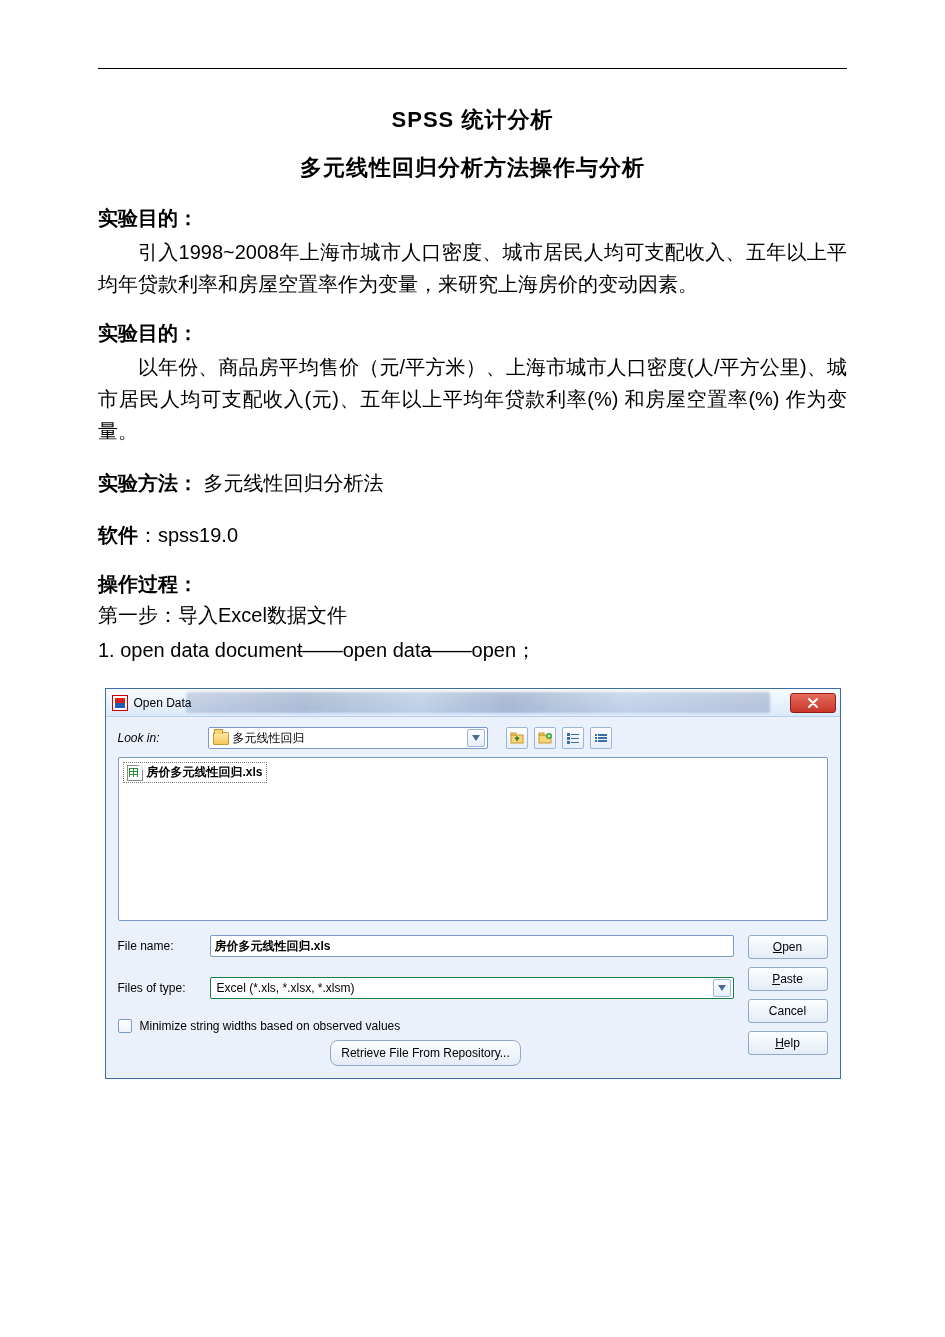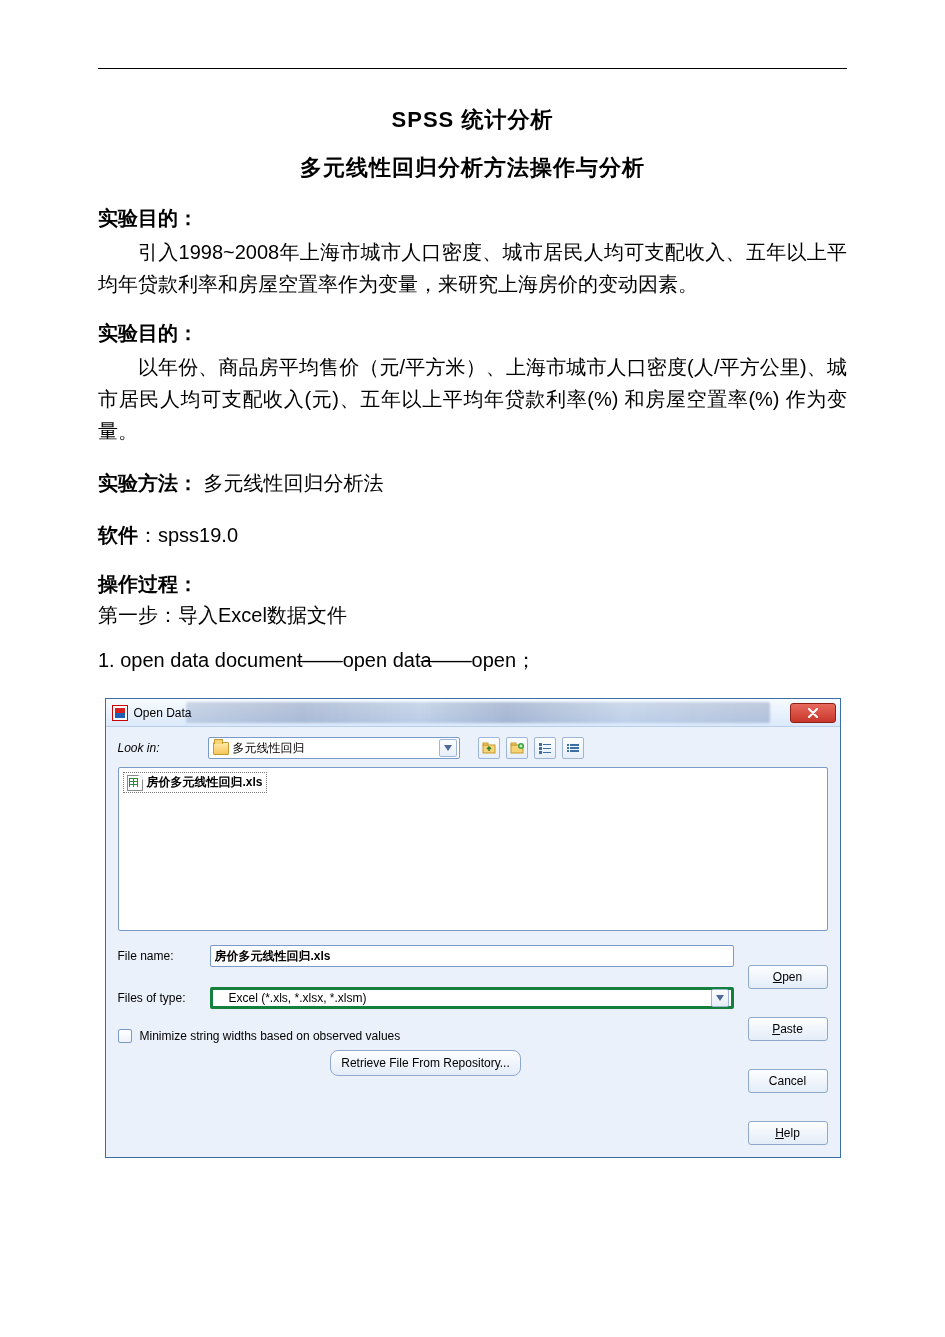--- a/index.html
+++ b/index.html
@@ -12,21 +12,21 @@
     color: #000;
     padding: 60px 98px 40px 98px;
   }
   .hr-top { border-top: 1.5px solid #000; margin: 8px 0 36px 0; }
   .title1 { text-align: center; font-size: 22px; font-weight: bold; margin: 0 0 18px 0; letter-spacing: 1px; }
   .title2 { text-align: center; font-size: 22px; font-weight: bold; margin: 0 0 22px 0; letter-spacing: 1px; }
   .sec-head { font-size: 20px; font-weight: bold; margin: 10px 0 4px 0; }
   .para { font-size: 20px; line-height: 1.6; margin: 0 0 20px 0; text-align: justify; }
   .indent { text-indent: 2em; }
   .inline { display: inline; }
-  .step { font-size: 20px; margin: 0 0 18px 0; }
+  .step { font-size: 20px; margin: 0 0 8px 0; }
   .step-line { font-size: 20px; font-family: Arial, "Microsoft YaHei", sans-serif; margin-bottom: 24px; }
   .strike { text-decoration: line-through; text-decoration-thickness: 1px; }
 
   
   .dlg-wrap { width: 736px; margin: 0 auto; }
   .dlg {
     border: 1px solid #3a6ea5;
     background: #eaf1fb;
     font-family: Tahoma, Arial, sans-serif;
     font-size: 12px;
@@ -74,21 +74,21 @@
     display: flex; align-items: center; justify-content: center;
     color: #fff; font-weight: bold;
     cursor: pointer;
   }
   .close-btn svg { display:block; }
 
   .dlg-body { padding: 10px 12px 12px 12px; }
   .row { display: flex; align-items: center; margin-bottom: 8px; }
   .lbl { width: 90px; font-size: 12px; font-style: italic; }
   .lookin-combo {
-    width: 252px; height: 22px;
+    width: 280px; height: 22px;
     background: #fff;
     border: 1px solid #7a9ac7;
     border-radius: 2px;
     display: flex; align-items: center;
     padding: 0 2px 0 4px;
   }
   .folder-ic {
     width: 16px; height: 13px; position: relative; margin-right: 4px;
     background: linear-gradient(#ffe9a8, #f7c65b);
     border: 1px solid #c79a2e;
@@ -163,35 +163,34 @@
   .form-lbl { width: 92px; font-size: 12px; }
   .text-input {
     flex: 1; height: 22px;
     border: 1px solid #7a9ac7; border-radius: 2px;
     background: #fff; padding: 0 4px;
     font-family: Tahoma, Arial, sans-serif; font-size: 12px;
     font-weight: bold;
   }
   .type-combo {
     flex: 1; height: 22px;
-    border: 3px solid #15803d; border-radius: 2px;
-    background: #fff; display:flex; align-items:center; padding: 0 2px 0 16px;
+    border: 1px solid #15803d; border-radius: 2px;
+    background: #fff; display:flex; align-items:center; padding: 0 2px 0 6px;
   }
   .type-text { flex:1; font-size:12px; }
 
   .btn {
     height: 24px;
     border: 1px solid #8fa9cb;
     background: linear-gradient(#fdfeff,#e3ecf8);
     border-radius: 3px;
     font-family: Tahoma, Arial, sans-serif;
     font-size: 12px;
     cursor: pointer;
     padding: 0;
-    margin-top: 20px;
   }
   .btn .ul { text-decoration: underline; }
 
   .chk-row { display:flex; align-items:center; margin: 2px 0 7px 0; }
   .chk {
     width: 14px; height: 14px;
     border: 1px solid #7a9ac7;
     background: linear-gradient(#fff,#eef3fa);
     border-radius: 2px;
     margin-right: 8px;

